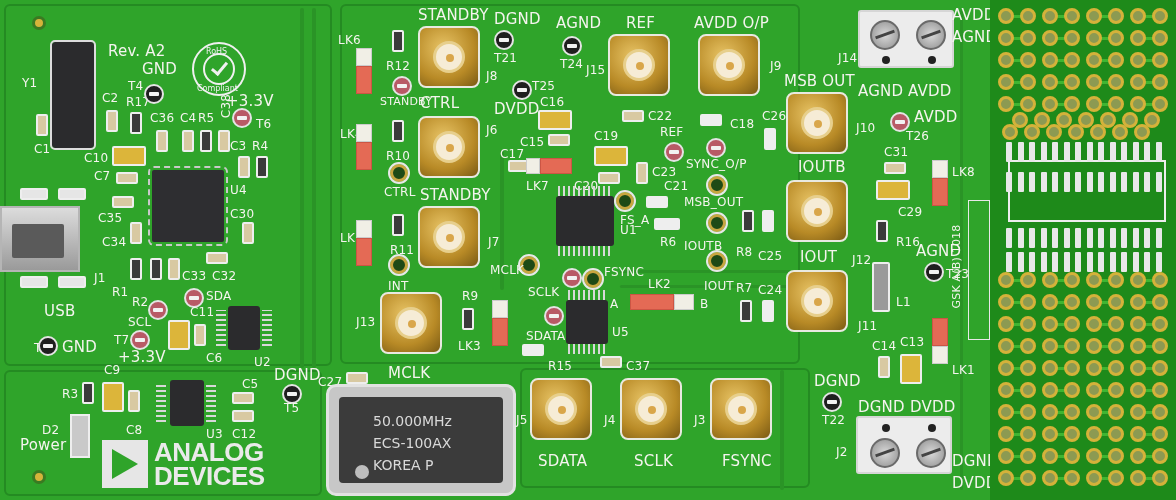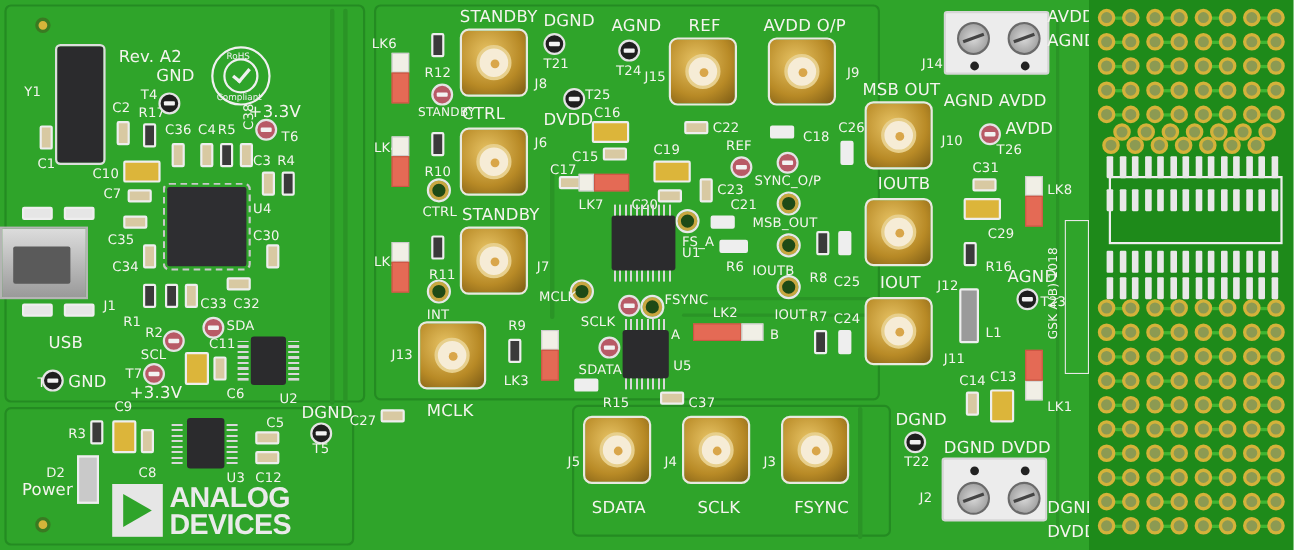--- a/index.html
+++ b/index.html
@@ -443,20 +443,28 @@
   </div>
   <div class="silk big" style="left:952px;top:454px">DGND</div>
   <div class="silk big" style="left:952px;top:476px">DVDD</div>
 
   <div class="cert">
     <div class="silk" style="left:-54px;top:60px;transform:rotate(-90deg);font-size:11px">GSK A(B) 1018</div>
   </div>
 
   <div class="silk" style="left:318px;top:376px">C27</div>
   <div class="smd h" style="left:346px;top:372px"></div>
+  <div class="xtal">
+    <div class="face">
+      <div class="txt" style="top:16px">50.000MHz</div>
+      <div class="txt" style="top:38px">ECS-100AX</div>
+      <div class="txt" style="top:60px">KOREA P</div>
+      <div class="dot"></div>
+    </div>
+  </div>
 
   <div class="sma" style="left:530px;top:378px">
       <div class="ring">
         <div class="pin"></div>
       </div>
     </div>
   <div class="silk" style="left:516px;top:414px">J5</div>
   <div class="silk big" style="left:538px;top:454px">SDATA</div>
   <div class="sma" style="left:620px;top:378px">
       <div class="ring">

